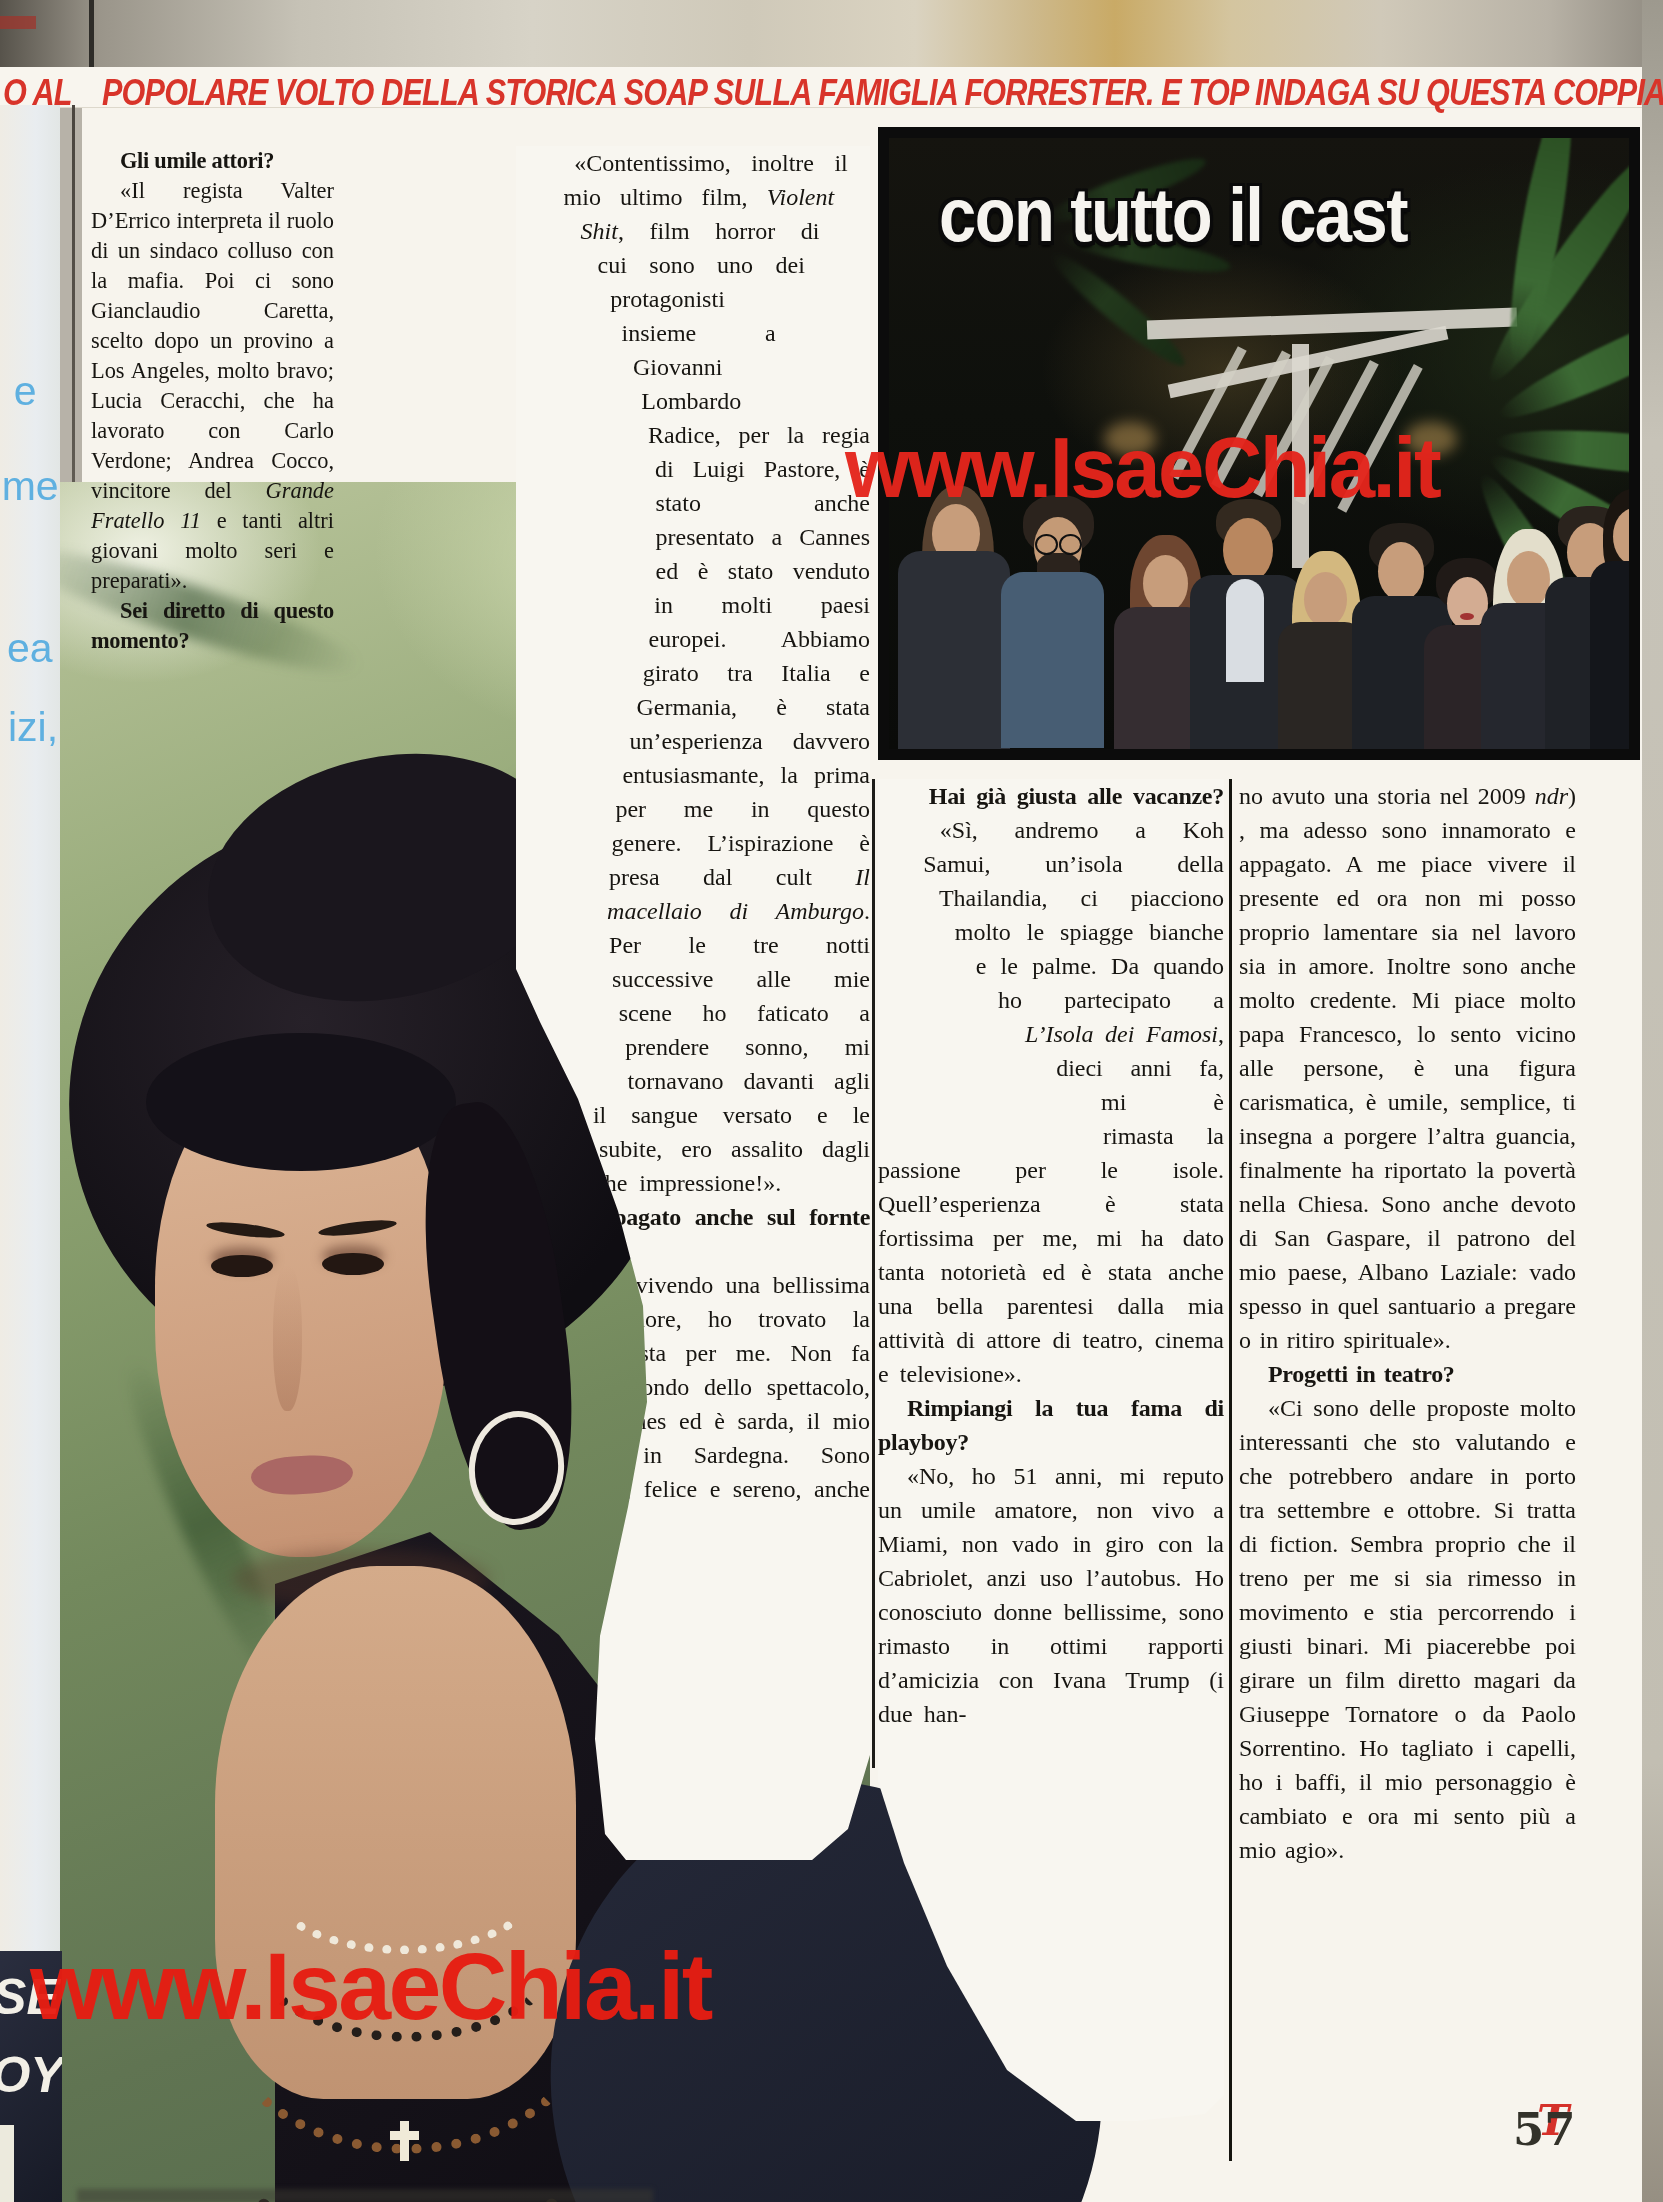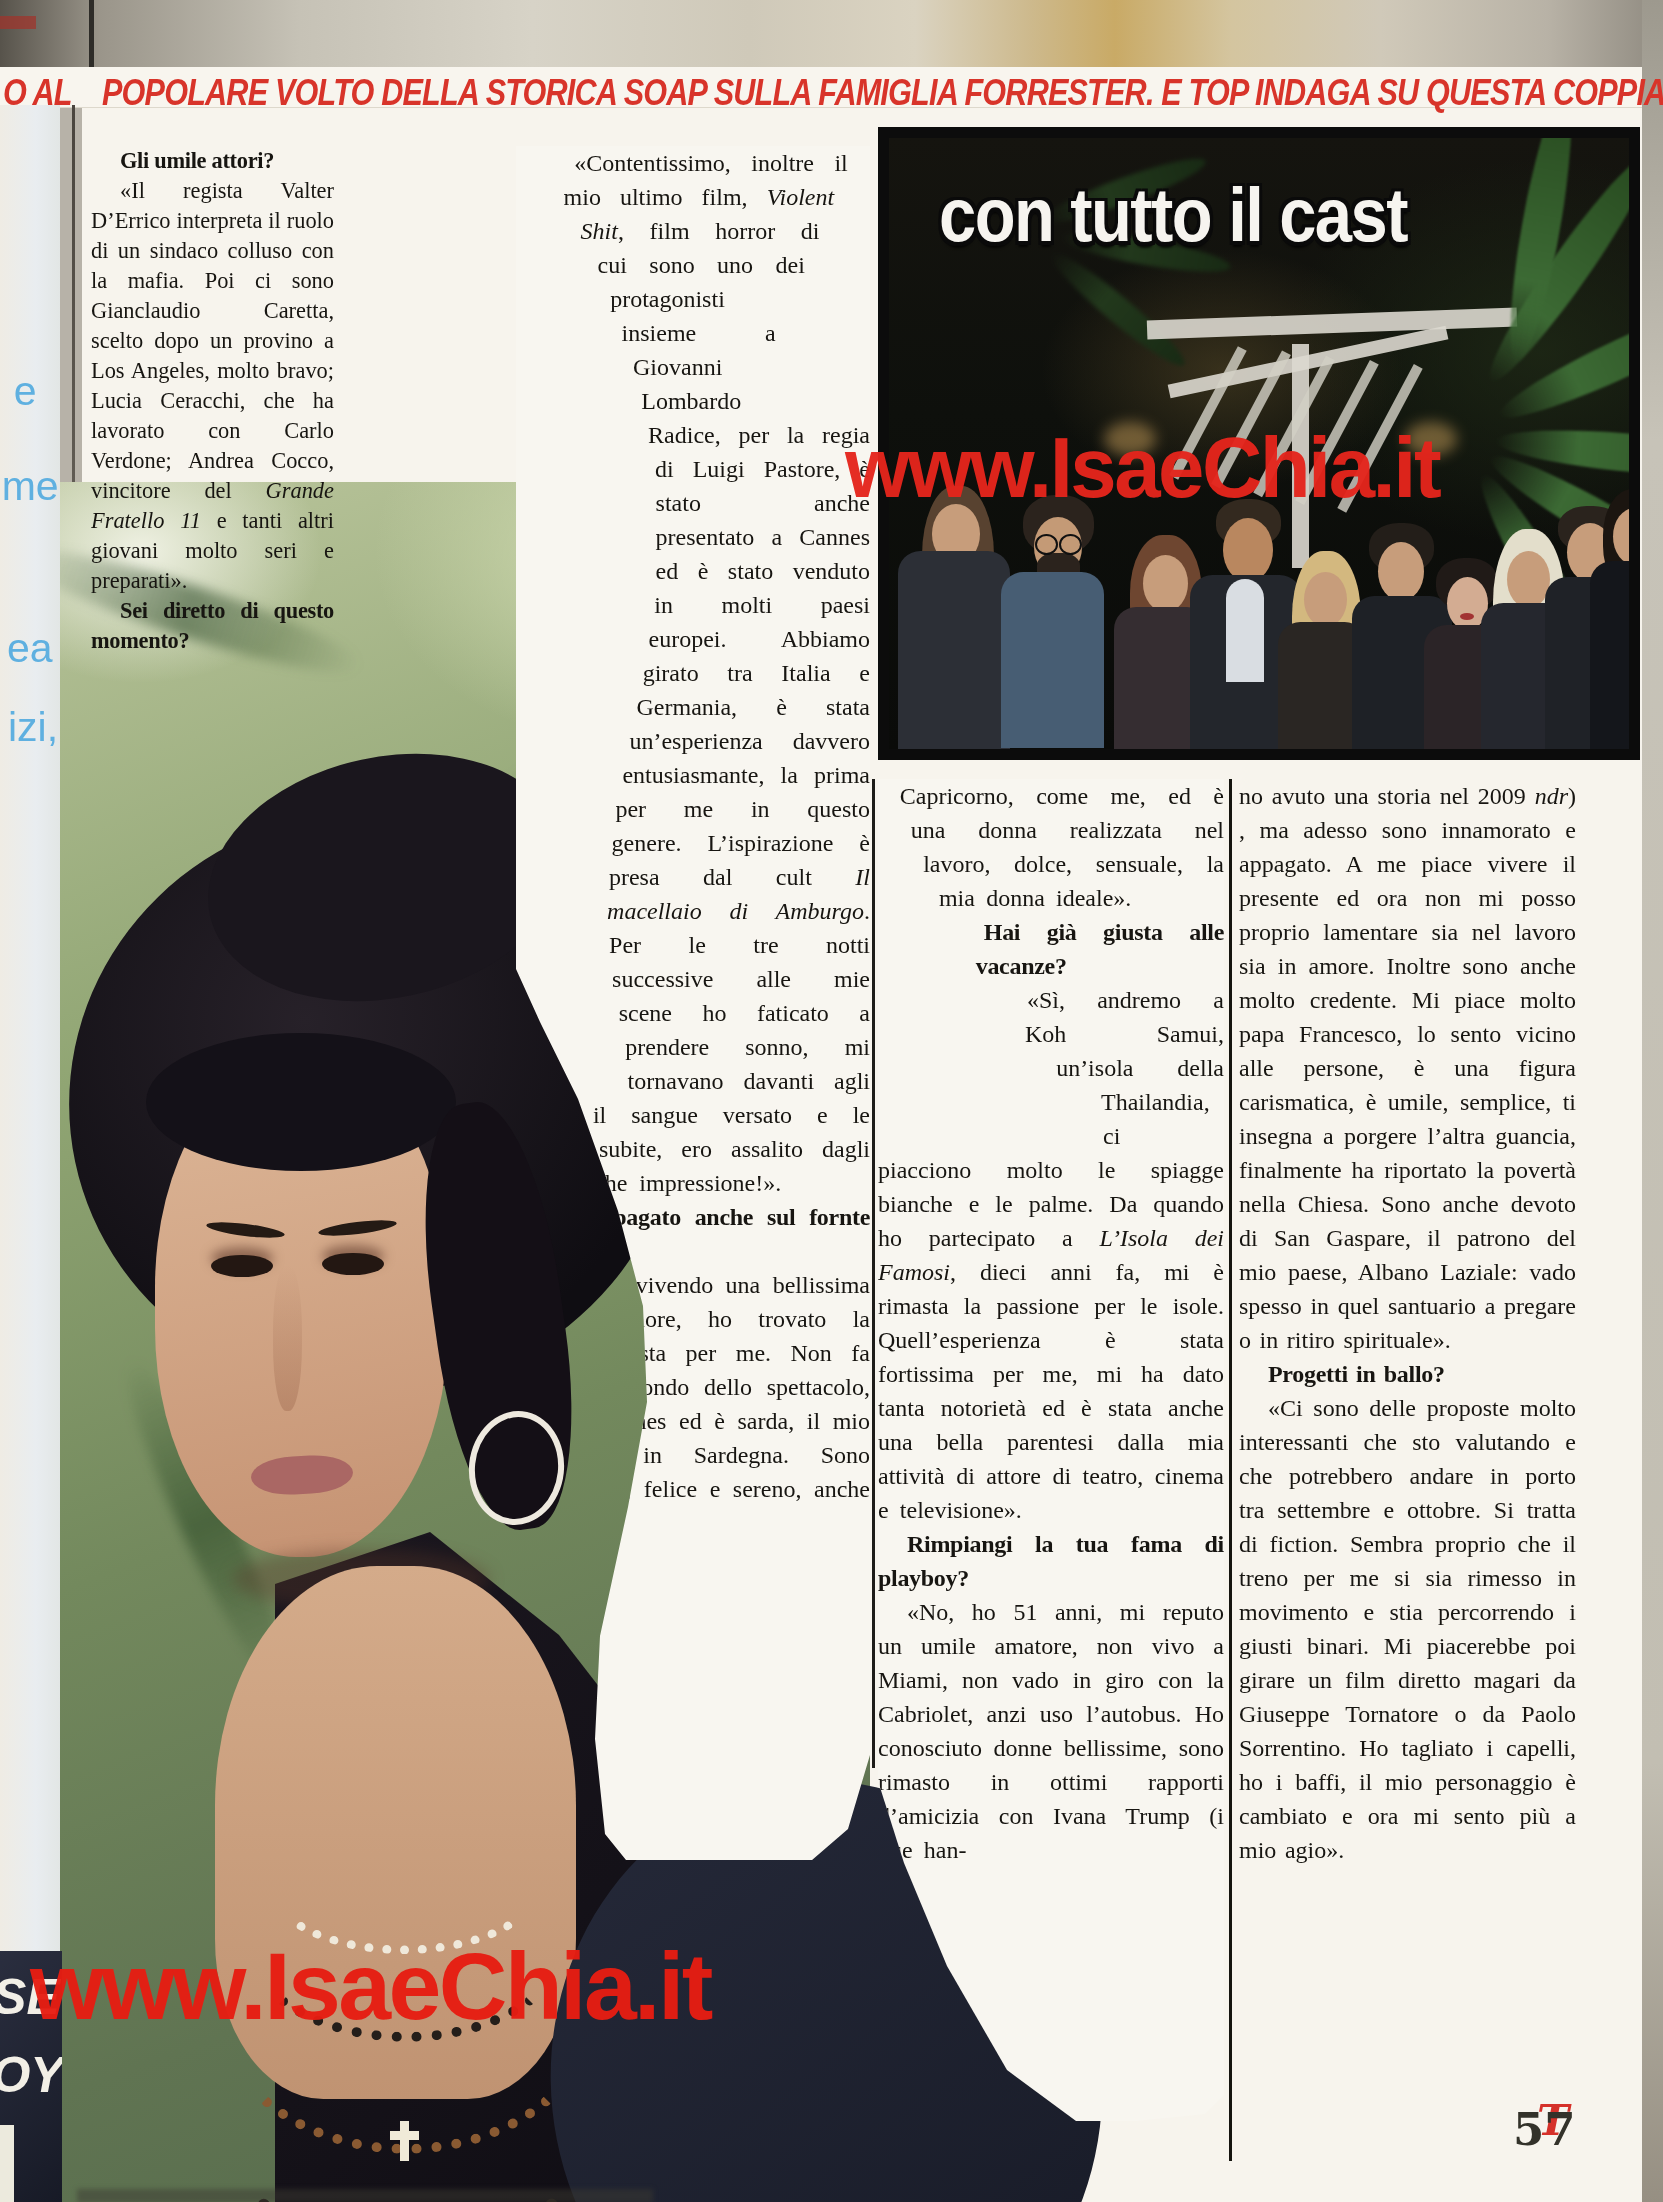--- a/index.html
+++ b/index.html
@@ -277,30 +277,29 @@
 <div class="col col2">
   <div class="float-head"></div>
   <div class="float-shoulder2"></div>
   <p class="ind"><span>«Contentissimo, inoltre il mio ultimo film, </span><span style="font-style: italic;">Violent Shit</span><span>, film horror di cui sono uno dei protagonisti insieme a Giovanni Lombardo Radice, per la regia di Luigi Pastore, è stato anche presentato a Cannes ed è stato venduto in molti paesi europei. Abbiamo girato tra Italia e Germania, è stata un’esperienza davvero entusiasmante, la prima per me in questo genere. L’ispirazione è presa dal cult </span><span style="font-style: italic;">Il macellaio di Amburgo</span><span>. Per le tre notti successive alle mie scene ho faticato a prendere sonno, mi tornavano davanti agli occhi il sangue versato e le torture subite, ero assalito dagli incubi, che impressione!».</span></p>
   <p class="ind q">Sei appagato anche sul fornte personale?</p>
   <p class="ind">«Sì, sto vivendo una bellissima storia d’amore, ho trovato la ragazza giusta per me. Non fa parte del mondo dello spettacolo, si chiama Ines ed è sarda, il mio cuore è in Sardegna. Sono innamorato, felice e sereno, anche lei è del</p>
 </div>
 
 <div class="col col3">
   <div class="float-shoulder3"></div>
-  <p>Capricorno, come me, ed è una donna realizzata nel lavoro, dolce, sensuale, la mia donna ideale».</p>
   <p class="ind q">Hai già giusta alle vacanze?</p>
   <p class="ind"><span>«Sì, andremo a Koh Samui, un’isola della Thailandia, ci piacciono molto le spiagge bianche e le palme. Da quando ho partecipato a </span><span style="font-style: italic;">L’Isola dei Famosi</span><span>, dieci anni fa, mi è rimasta la passione per le isole. Quell’esperienza è stata fortissima per me, mi ha dato tanta notorietà ed è stata anche una bella parentesi dalla mia attività di attore di teatro, cinema e televisione».</span></p>
   <p class="ind q">Rimpiangi la tua fama di playboy?</p>
   <p class="ind">«No, ho 51 anni, mi reputo un umile amatore, non vivo a Miami, non vado in giro con la Cabriolet, anzi uso l’autobus. Ho conosciuto donne bellissime, sono rimasto in ottimi rapporti d’amicizia con Ivana Trump (i due han-</p>
 </div>
 
 <div class="col col4">
   <p><span>no avuto una storia nel 2009 </span><span style="font-style: italic;">ndr</span><span>) , ma adesso sono innamorato e appagato. A me piace vivere il presente ed ora non mi posso proprio lamentare sia nel lavoro sia in amore. Inoltre sono anche molto credente. Mi piace molto papa Francesco, lo sento vicino alle persone, è una figura carismatica, è umile, semplice, ti insegna a porgere l’altra guancia, finalmente ha riportato la povertà nella Chiesa. Sono anche devoto di San Gaspare, il patrono del mio paese, Albano Laziale: vado spesso in quel santuario a pregare o in ritiro spirituale».</span></p>
-  <p class="ind q">Progetti in ballo?</p>
+  <p class="ind q">Progetti in teatro?</p>
   <p class="ind">«Ci sono delle proposte molto interessanti che sto valutando e che potrebbero andare in porto tra settembre e ottobre. Si tratta di fiction. Sembra proprio che il treno per me si sia rimesso in movimento e stia percorrendo i giusti binari. Mi piacerebbe poi girare un film diretto magari da Giuseppe Tornatore o da Paolo Sorrentino. Ho tagliato i capelli, ho i baffi, il mio personaggio è cambiato e ora mi sento più a mio agio».</p>
   <span class="endT">T</span>
 </div>
 
 <div class="abs wm" style="left:845px;top:418px;font-size:86px;transform:scaleX(.97);transform-origin:left top;color:#e5251c">www.IsaeChia.it</div>
 <div class="abs wm" style="left:30px;top:1932px;font-size:95px">www.IsaeChia.it</div>
 
 <div class="abs pagenum">57</div>
 <div class="abs scan-smudge"></div>
 

